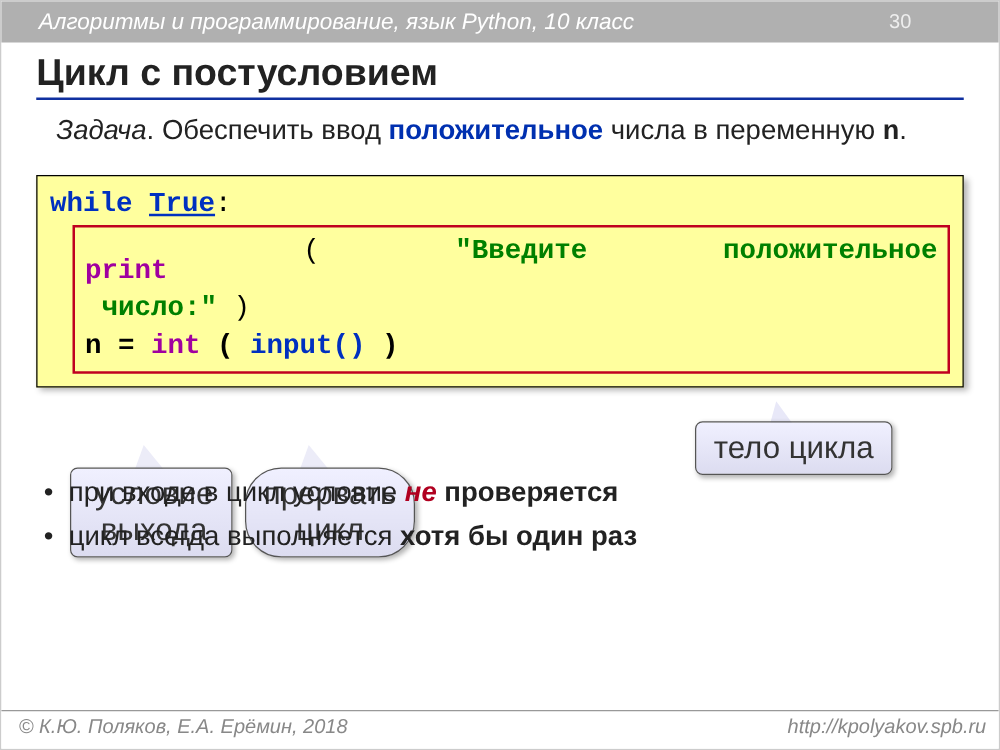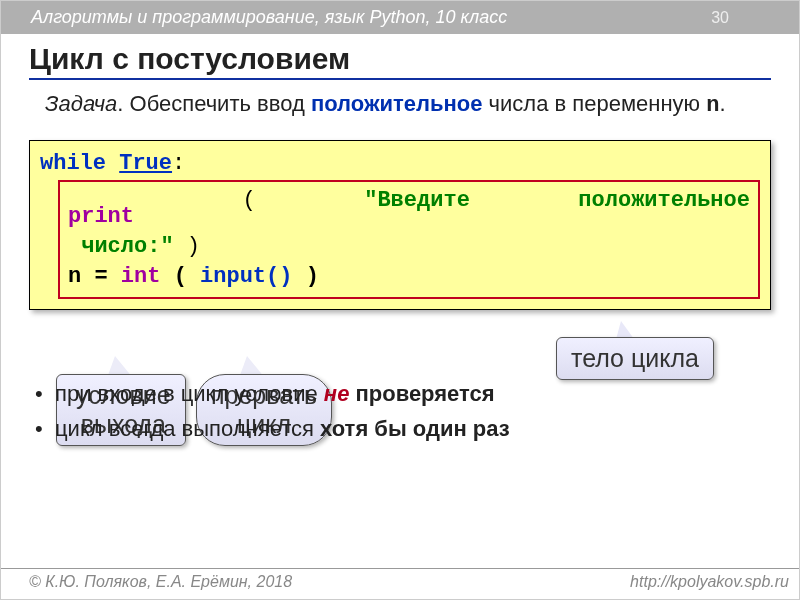--- a/index.html
+++ b/index.html
@@ -135,21 +135,21 @@
   }
   .bullets .redital { color: #b00020; font-style: italic; font-weight: bold; }
   .bullets .bold { font-weight: bold; }
   .footer {
     position: absolute;
     left: 0; right: 0; bottom: 0;
     border-top: 1px solid #999;
     background: #fff;
     display: flex;
     justify-content: space-between;
-    padding: 4px 10px 8px 28px;
+    padding: 4px 10px 8px 14px;
     font-size: 16px;
     font-style: italic;
     color: #888;
   }
 </style>
 </head>
 <body>
 
 <div class="header-bar">
   <span>Алгоритмы и программирование, язык Python, 10 класс</span>

